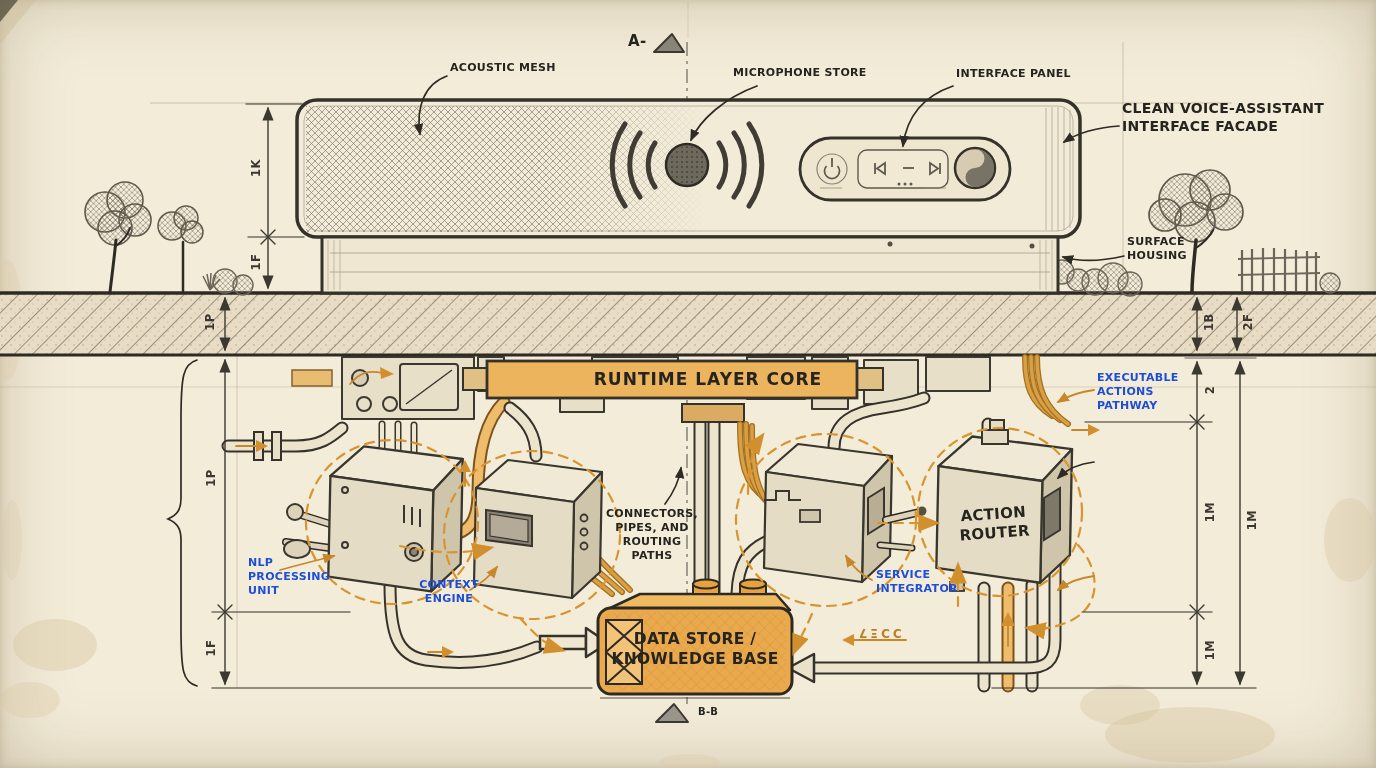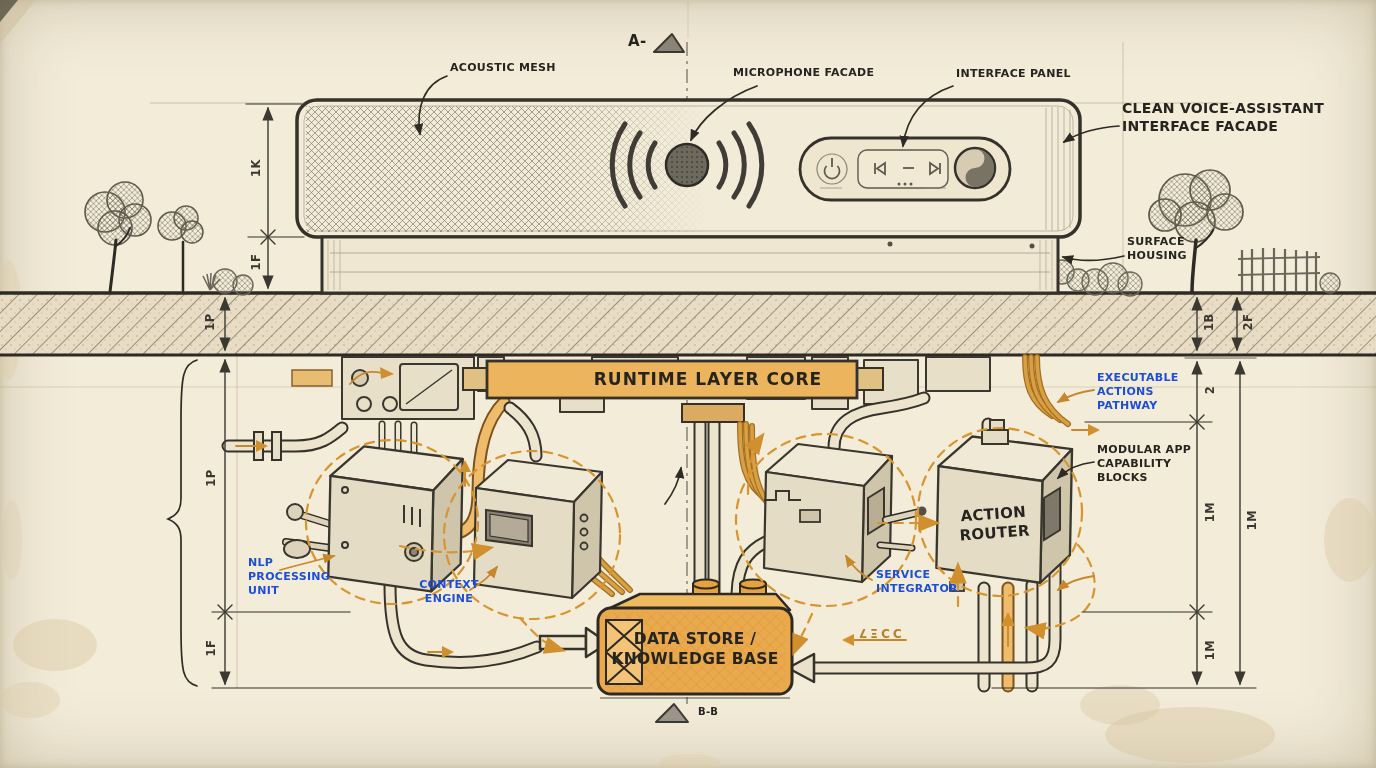--- a/index.html
+++ b/index.html
@@ -499,45 +499,46 @@
   <g>
     <polygon points="654,52 684,52 672,34" fill="#8a8477" stroke="#3b3830" stroke-width="2" stroke-linejoin="round"></polygon>
     <polygon points="656,722 688,722 674,704" fill="#9a948a" stroke="#3b3830" stroke-width="2" stroke-linejoin="round"></polygon>
   </g>
 </svg>
 
 <div class="lbl" style="left:628px;top:32px;font-size:15px">A-</div>
 <div class="lbl" style="left:698px;top:706px;font-size:10px">B-B</div>
 
 <div class="lbl" style="left:450px;top:61px">ACOUSTIC MESH</div>
-<div class="lbl" style="left:733px;top:66px">MICROPHONE FACADE</div>
+<div class="lbl" style="left:733px;top:66px">MICROPHONE STORE</div>
 <div class="lbl" style="left:956px;top:67px">INTERFACE PANEL</div>
 <div class="lbl" style="left:1122px;top:100px;font-size:14px">CLEAN VOICE-ASSISTANT
 INTERFACE FACADE</div>
 <div class="lbl" style="left:1127px;top:235px">SURFACE
 HOUSING</div>
 
 <div class="lbl center" style="left:487px;top:369px;width:442px;font-size:17px;letter-spacing:1px">RUNTIME LAYER CORE</div>
 <div class="lbl lblO" style="left:248px;top:556px">NLP
 PROCESSING
 UNIT</div>
 <div class="lbl lblO center" style="left:405px;top:578px;width:88px">CONTEXT
 ENGINE</div>
+<div class="lbl center" style="left:597px;top:507px;width:110px">CONNECTORS,
+PIPES, AND
+ROUTING
+PATHS</div>
 <div class="lbl lblO" style="left:876px;top:568px">SERVICE
 INTEGRATOR</div>
 <div class="lbl center" style="left:948px;top:505px;width:92px;font-size:15px;transform:rotate(-4deg)">ACTION
 ROUTER</div>
 <div class="lbl center" style="left:606px;top:630px;width:178px;font-size:15.5px">DATA STORE /
 KNOWLEDGE BASE</div>
 <div class="lbl lblO" style="left:1097px;top:371px">EXECUTABLE
 ACTIONS
 PATHWAY</div>
-<div class="lbl" style="left:1097px;top:443px">MODULAR APP
-CAPABILITY
-BLOCKS</div>
 <div class="glyphs" style="left:856px;top:626px;transform:rotate(180deg)">ƆƆΞ7</div>
 
 <div class="dimlbl" style="left:256px;top:168px">1K</div>
 <div class="dimlbl" style="left:256px;top:262px">1F</div>
 <div class="dimlbl" style="left:210px;top:322px">1P</div>
 <div class="dimlbl" style="left:211px;top:478px">1P</div>
 <div class="dimlbl" style="left:211px;top:648px">1F</div>
 <div class="dimlbl" style="left:1209px;top:322px">1B</div>
 <div class="dimlbl" style="left:1248px;top:322px">2F</div>
 <div class="dimlbl" style="left:1210px;top:390px">2</div>

